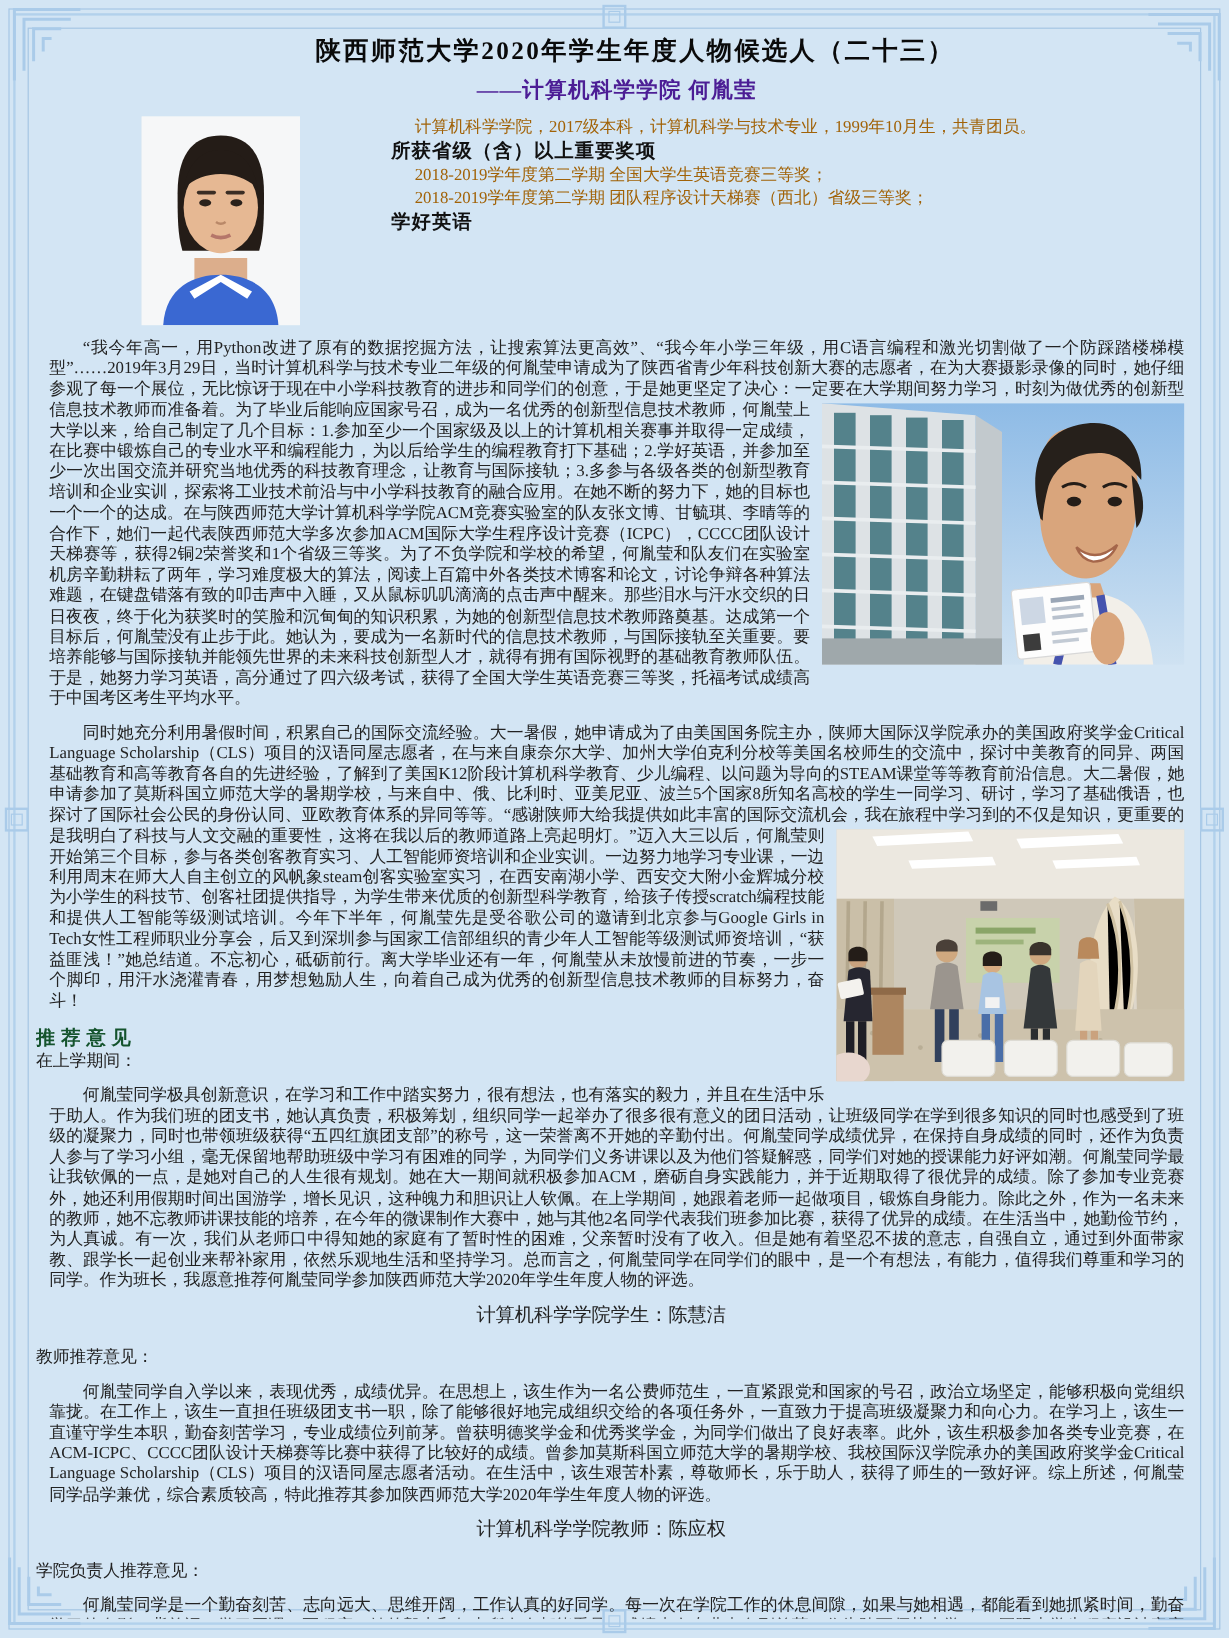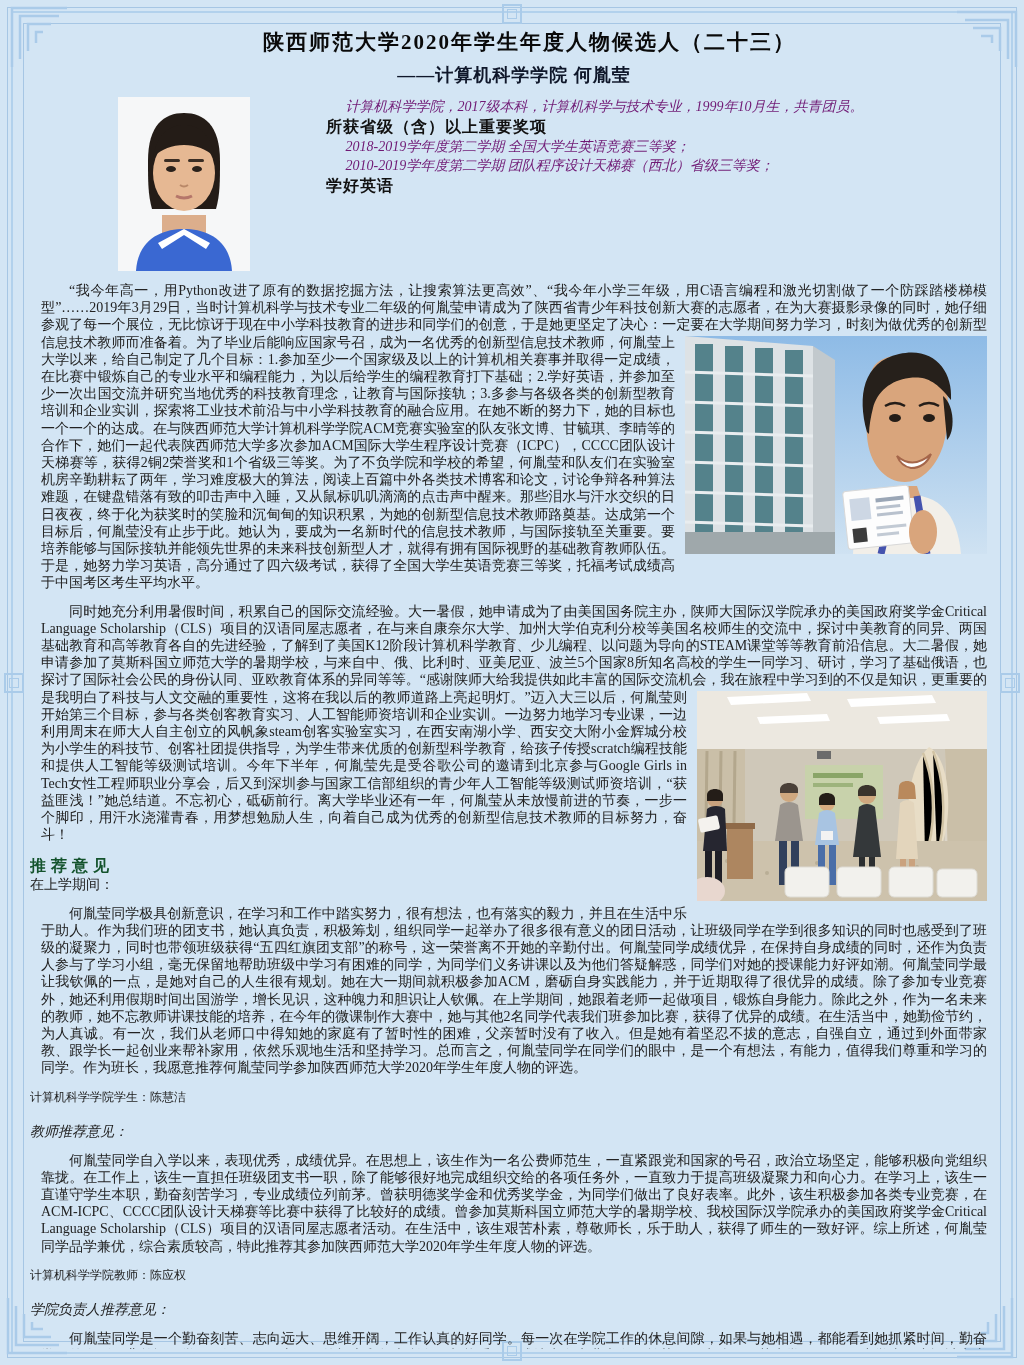--- a/index.html
+++ b/index.html
@@ -28,39 +28,39 @@
   .motif.ml{left:4px;top:50%;margin-top:-10px;}
   .motif.mr{right:4px;top:50%;margin-top:-10px;}
   
   .content{position:absolute;left:30px;right:26px;top:26px;bottom:16px;overflow:hidden;}
   .title{
     text-align:center;font-size:21px;font-weight:bold;letter-spacing:2px;
     margin:2px 0 0 0;color:#0a0a0a;padding-left:31px;
   }
   .subtitle{
     text-align:center;font-size:18px;font-weight:bold;letter-spacing:1px;
-    margin:7px 0 0 0;color:#0f172a;
+    margin:7px 0 0 0;color:#4c1d95;
   }
   .top-row{display:flex;margin-top:10px;}
   .id-photo{flex:0 0 auto;width:132px;height:174px;margin-left:88px;background:#f4f5f6;}
   .id-photo svg{display:block;width:132px;height:174px;}
   .info-col{flex:1 1 auto;margin-left:76px;margin-right:4px;}
   .sec-h{font-size:16px;font-weight:bold;line-height:21px;color:#111;letter-spacing:1px;}
-  .info-text{font-size:14px;line-height:19px;color:#701a75;font-style:italic;}
+  .info-text{font-size:14px;line-height:19px;color:#a16207;}
   .pad1{padding-left:1.4em;}
   .bodytext{margin-top:5px;font-size:14px;line-height:17.2px;text-align:justify;color:#222;}
   .para{margin:11px;text-indent:2em;}
   .float-photo{float:right;margin:2px 0 5px 10px;}
   .photo-selfie{width:302px;height:218px;}
   .photo-ceremony{width:290px;height:210px;}
   .float-photo svg{display:block;width:100%;height:100%;}
   .rec-h{font-size:16px;font-weight:bold;letter-spacing:5px;margin-top:4px;line-height:21px;color:#14532d;}
   .rec-label{font-size:14px;line-height:18px;}
-  .gap{margin-top:17px;font-style:italic;}
-  .sig{text-align:left;padding-right:26px;font-size:12px;line-height:18px;margin-top:5px;}
+  .gap{margin-top:17px;}
+  .sig{text-align:center;padding-right:26px;font-size:16px;line-height:18px;margin-top:5px;}
 </style>
 </head>
 <body>
 
 <div class="frame1"></div>
 <div class="frame2"></div>
 <div class="frame3"></div>
 <div class="corner tl">
     <svg viewBox="0 0 64 64" fill="none" stroke="#aacbe9" stroke-width="2.5">
       <path d="M62 3 H7 V62 M54 11 H15 V54 M46 19 H23 V46 M38 27 H31 V38"></path>
@@ -106,21 +106,21 @@
         <ellipse cx="53" cy="72" rx="5" ry="3" fill="#2a211b"></ellipse>
         <ellipse cx="79" cy="72" rx="5" ry="3" fill="#2a211b"></ellipse>
         <path d="M62 88 Q66 91 70 88" stroke="#b98868" stroke-width="2" fill="none"></path>
         <path d="M58 99 Q66 103 74 99" stroke="#b5766a" stroke-width="3" fill="none"></path>
       </svg>
     </div>
     <div class="info-col">
       <div class="info-text pad1">计算机科学学院，2017级本科，计算机科学与技术专业，1999年10月生，共青团员。</div>
       <div class="sec-h">所获省级（含）以上重要奖项</div>
       <div class="info-text pad1">2018-2019学年度第二学期 全国大学生英语竞赛三等奖；</div>
-      <div class="info-text pad1">2010-2019学年度第二学期 团队程序设计天梯赛（西北）省级三等奖；</div>
+      <div class="info-text pad1">2018-2019学年度第二学期 团队程序设计天梯赛（西北）省级三等奖；</div>
       <div class="sec-h">学好英语</div>
     </div>
   </div>
 
   <div class="bodytext">
     <p class="para">
       <span>“我今年高一，用Python改进了原有的数据挖掘方法，让搜索算法更高效”、“我今年小学三年级，用C语言编程和激光切割做了一个防踩踏楼梯模型”……2019年3月29日，当时计算机科学与技术专业二年级的何胤莹申请成为了陕西省青少年科技创新大赛的志愿者，在为大赛摄影录像的同时，她仔细参观了每一个展位，无比惊讶于现在中小学科技教育的进步和同学们的创意，于是她更坚定了决心：一定要在大学期间努力学习，时刻为做优秀的创新型信息技术教师而准备着。为了毕业后</span><span class="float-photo photo-selfie">
           <svg viewBox="0 0 302 218">
         <defs>
           <linearGradient id="sky" x1="0" y1="0" x2="0" y2="1">

